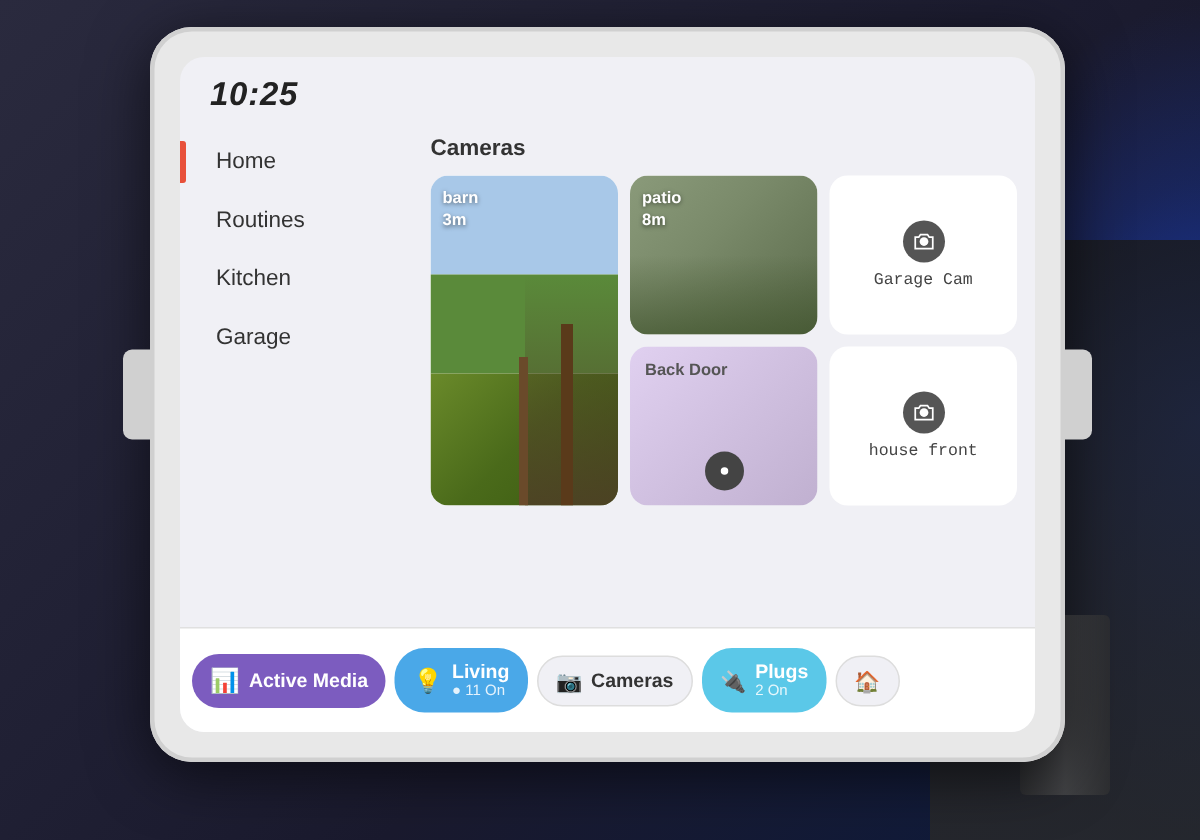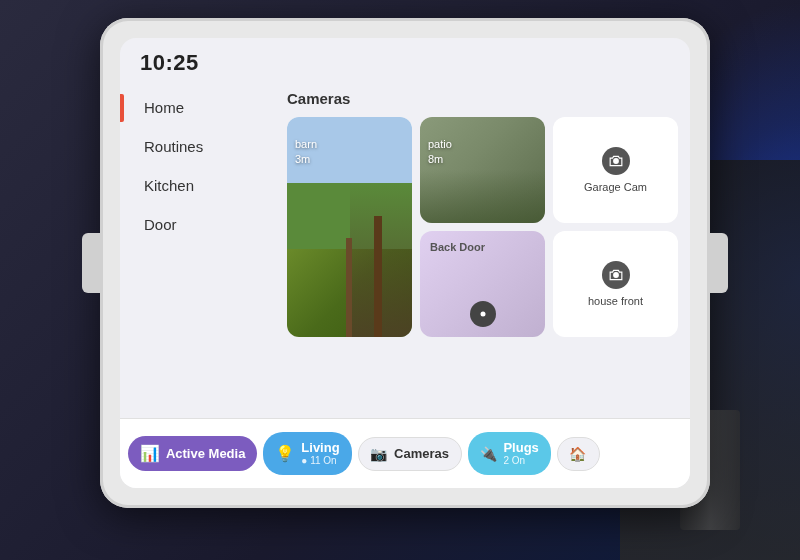--- a/index.html
+++ b/index.html
@@ -80,20 +80,21 @@
       position: relative;
       display: flex;
       flex-direction: column;
     }
 
     
     .top-bar {
       display: flex;
       padding: 12px 20px 4px 20px;
       flex-shrink: 0;
+      font-style: italic;
     }
 
     .time {
       font-size: 22px;
       font-weight: 600;
       color: #222;
       letter-spacing: 0.5px;
     }
 
     
@@ -175,29 +176,30 @@
       min-height: 100px;
     }
 
     .camera-card.small {
       min-height: 100px;
       display: flex;
       flex-direction: column;
       align-items: center;
       justify-content: center;
       padding: 12px;
+      font-family: Liberation Mono, monospace;
     }
 
     .camera-label {
       position: absolute;
-      top: 20px;
+      top: 8px;
       left: 8px;
       color: #fff;
       font-size: 11px;
-      font-weight: 400;
+      font-weight: 700;
       text-shadow: 0 1px 3px rgba(0,0,0,0.5);
       z-index: 2;
       line-height: 1.4;
     }
 
     .camera-icon-small {
       width: 28px;
       height: 28px;
       background: #555;
       border-radius: 50%;
@@ -365,21 +367,21 @@
           <div class="sidebar-item active">
             <span>Home</span>
           </div>
           <div class="sidebar-item">
             <span>Routines</span>
           </div>
           <div class="sidebar-item">
             <span>Kitchen</span>
           </div>
           <div class="sidebar-item">
-            <span>Door</span>
+            <span>Garage</span>
           </div>
         </div>
 
         <div class="main-panel">
           <div class="section-title">Cameras</div>
 
           <div class="camera-grid">
 
             <div class="camera-card large" style="position:relative; min-height:220px;">
               <div style="width:100%;height:100%;position:absolute;top:0;left:0;">

